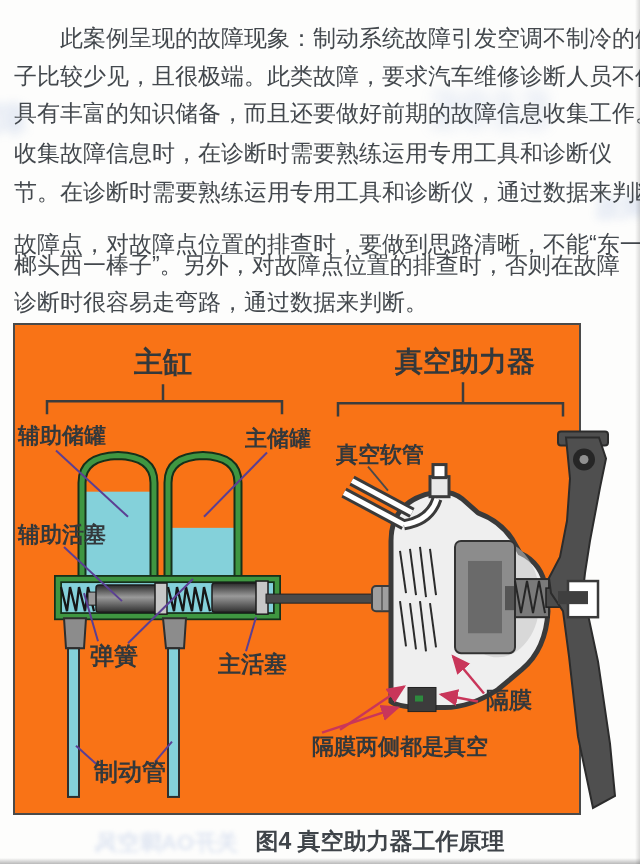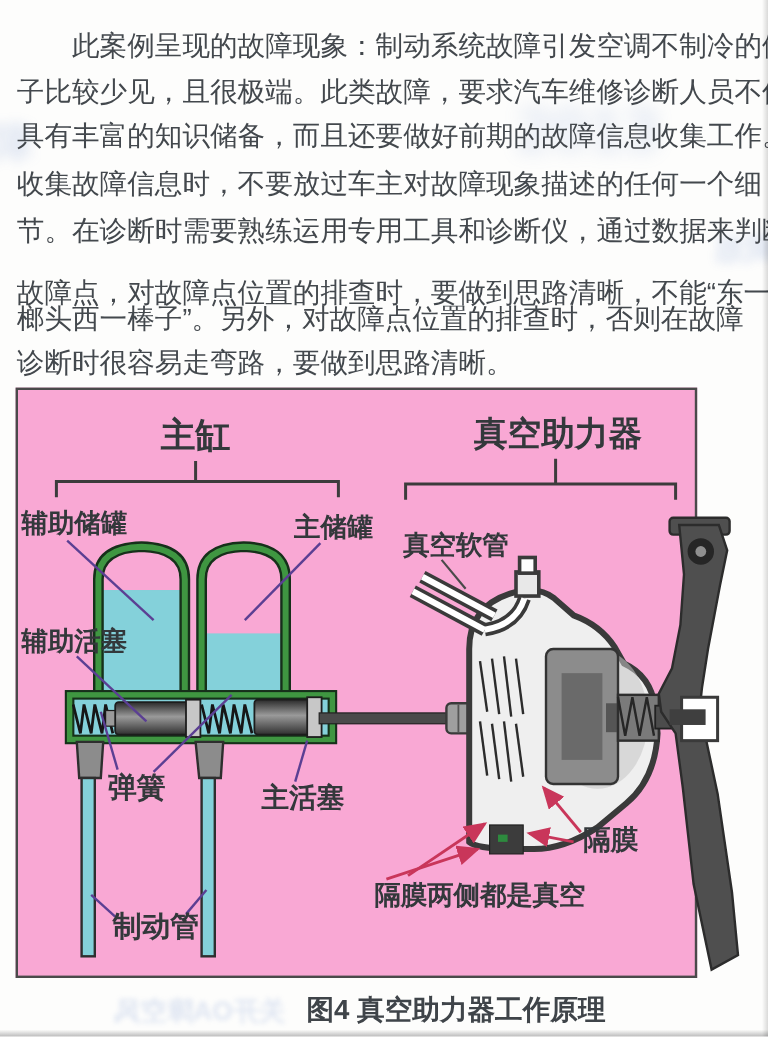--- a/index.html
+++ b/index.html
@@ -12,21 +12,21 @@
   
   .para-line{
     position:absolute;left:14px;width:600px;height:32px;
     font-size:23px;line-height:32px;color:#43484d;
     letter-spacing:0px;white-space:nowrap;
   }
   .indent{left:60px;}
   
   .figure-box{
     position:absolute;left:13px;top:323px;width:568px;height:492px;
-    border:2px solid #4a4a4a;background:#f9a8d4;box-sizing:border-box;
+    border:2px solid #4a4a4a;background:#f97316;box-sizing:border-box;
   }
   .figure-box svg{position:absolute;left:-2px;top:-2px;}
   .fig-caption{
     position:absolute;top:826px;left:105px;width:550px;
     text-align:center;font-size:23px;font-weight:bold;color:#3f4449;
     white-space:nowrap;
   }
   
   .bleed{
     position:absolute;white-space:nowrap;font-weight:bold;
@@ -54,25 +54,25 @@
   <div class="bleed mir" style="left:25px;top:692px;font-size:22px;opacity:.6;">同时压抽出风自然出风</div>
   <div class="bleed mir" style="left:60px;top:786px;font-size:22px;opacity:.55;">风然自出抽出风出田同</div>
   <div class="bleed mir" style="left:440px;top:742px;font-size:22px;opacity:.55;">空调出风口风</div>
   <div class="bleed mir" style="left:430px;top:778px;font-size:22px;opacity:.55;">关开CA的款情</div>
   <div class="bleed mir" style="left:95px;top:828px;font-size:22px;opacity:.55;">关开OA障空风</div>
 
   <div>
     <div class="para-line indent" style="top:22px">此案例呈现的故障现象：制动系统故障引发空调不制冷的例</div>
     <div class="para-line" style="top:60px">子比较少见，且很极端。此类故障，要求汽车维修诊断人员不但</div>
     <div class="para-line" style="top:97px">具有丰富的知识储备，而且还要做好前期的故障信息收集工作。</div>
-    <div class="para-line" style="top:137px">收集故障信息时，不要放过车主对故障现象描述的任何一个细</div>
+    <div class="para-line" style="top:137px">收集故障信息时，在诊断时需要熟练运用专用工具和诊断仪</div>
     <div class="para-line" style="top:176px">节。在诊断时需要熟练运用专用工具和诊断仪，通过数据来判断</div>
     <div class="para-line" style="top:228px">故障点，对故障点位置的排查时，要做到思路清晰，不能“东一</div>
     <div class="para-line" style="top:249px">榔头西一棒子”。另外，对故障点位置的排查时，否则在故障</div>
-    <div class="para-line" style="top:286px">诊断时很容易走弯路，要做到思路清晰。</div>
+    <div class="para-line" style="top:286px">诊断时很容易走弯路，通过数据来判断。</div>
   </div>
 
   <div class="figure-box">
     <svg width="616" height="492" viewBox="13 323 616 490" preserveAspectRatio="none">
       <defs>
         <linearGradient id="pistonGrad" x1="0" y1="0" x2="0" y2="1">
           <stop offset="0" stop-color="#2a2a2a"></stop>
           <stop offset="0.45" stop-color="#9a9a9a"></stop>
           <stop offset="1" stop-color="#303030"></stop>
         </linearGradient>

